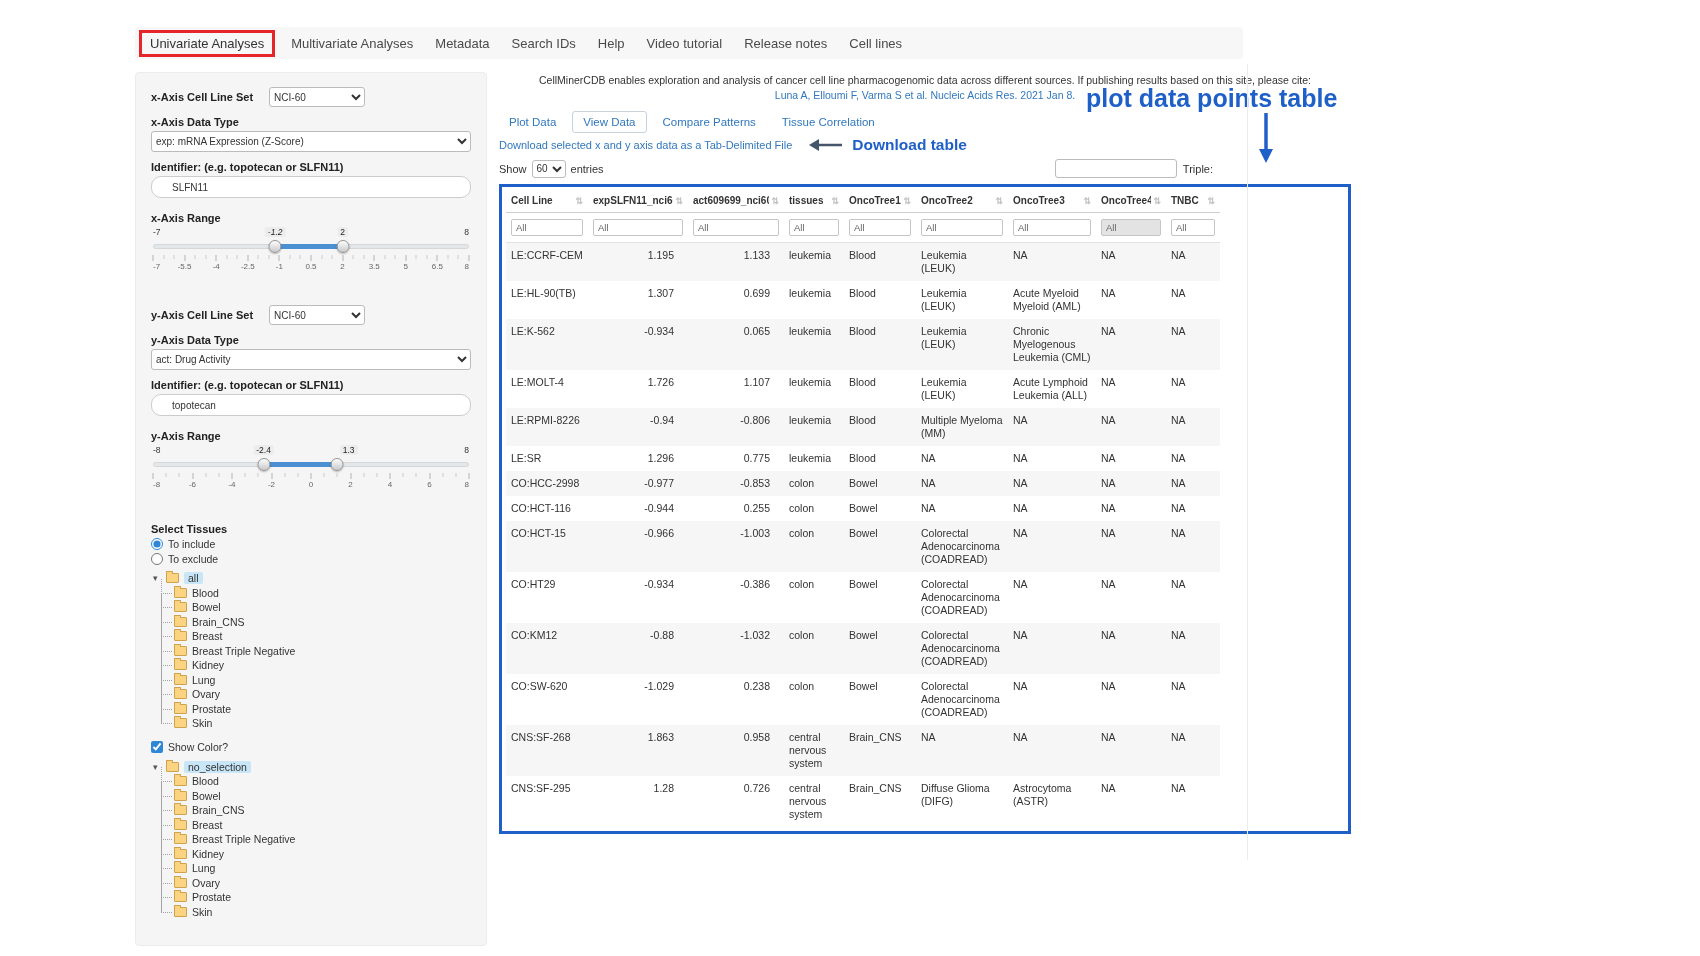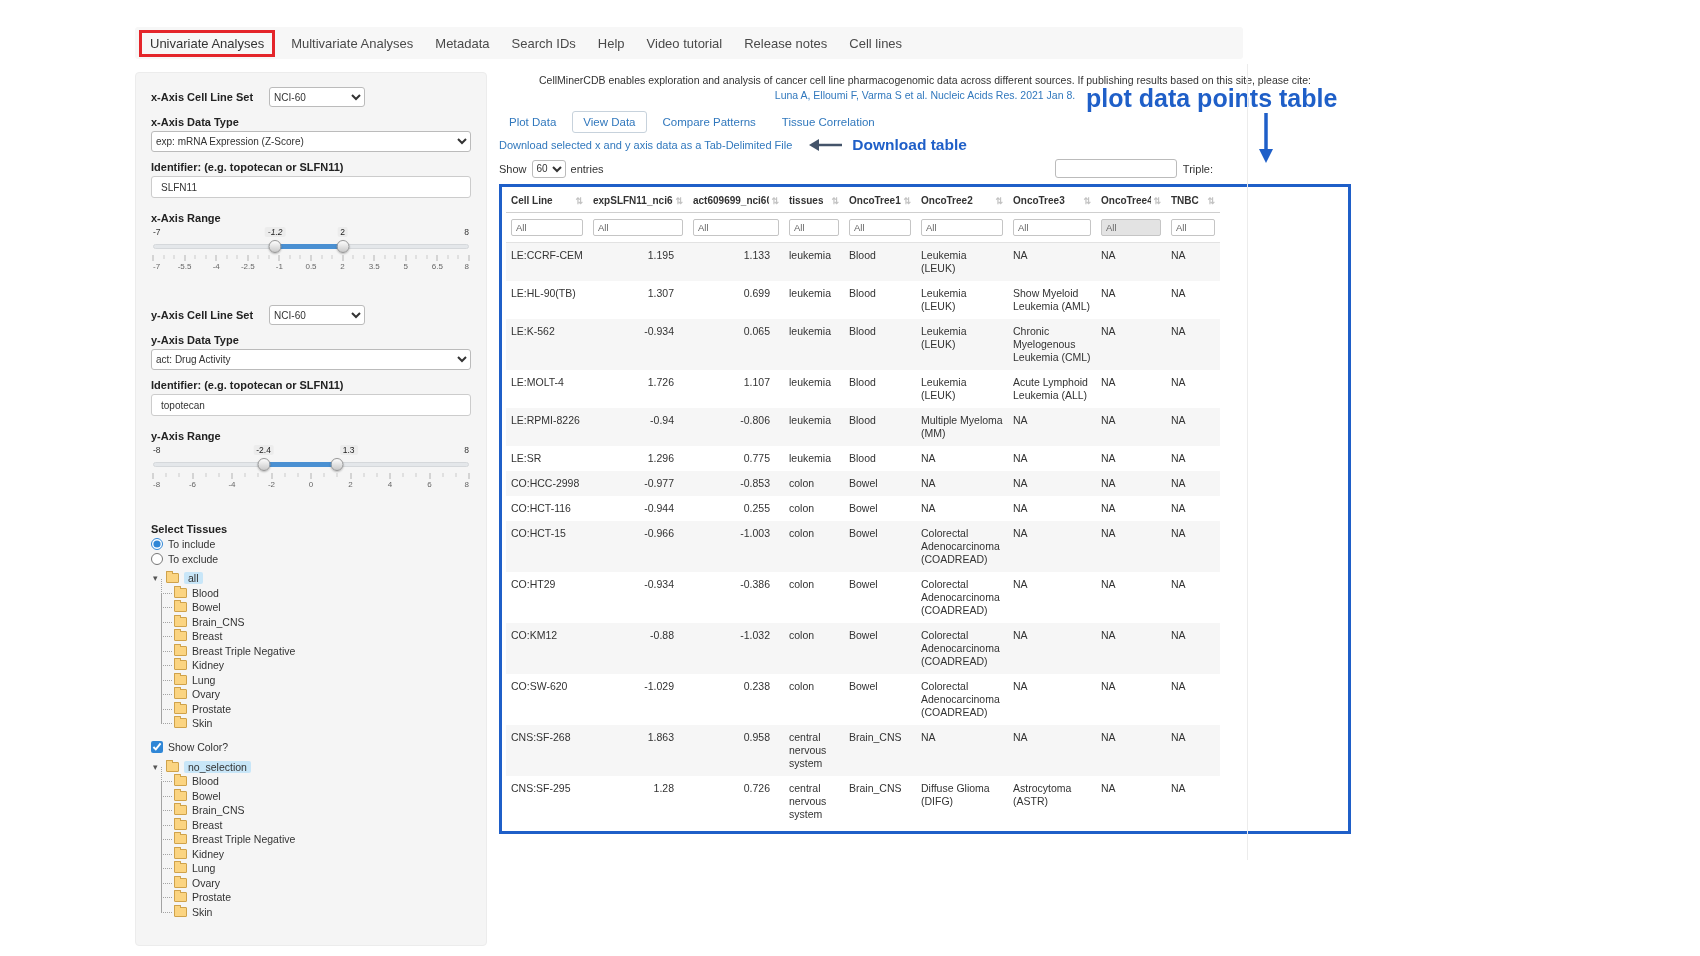--- a/index.html
+++ b/index.html
@@ -16,21 +16,21 @@
   .content{display:flex;margin-top:13px;align-items:flex-start}
 
   
   .sidebar{width:352px;background:#f5f5f5;border:1px solid #ececec;border-radius:4px;padding:10px 15px 16px;font-size:11px;flex-shrink:0}
   .sb-label{font-weight:bold;font-size:11px;margin:9px 0 3px;display:block;color:#222}
   .field-inline{display:flex;align-items:center;gap:16px;margin-top:4px}
   .field-inline .sb-label{margin:0}
   select{background:#fff;border:1px solid #bbb;border-radius:3px;color:#333}
   .small-select{width:96px;height:20px;font-size:10px}
   .full-select{width:100%;height:21px;font-size:10px}
-  .text-input{width:100%;height:22px;border:1px solid #ccc;border-radius:3px;font-size:10px;padding:0 9px;background:#fff;color:#333}
+  .text-input{width:100%;height:22px;border:1px solid #ccc;border-radius:10px;font-size:10px;padding:0 20px;background:#fff;color:#333}
   .range-label{margin-top:14px}
 
   
   .slider{position:relative;height:52px;margin:2px 2px 26px}
   .sl-top{position:relative;height:13px;font-size:8.5px;color:#333}
   .sl-min{position:absolute;left:0;top:0}
   .sl-max{position:absolute;right:0;top:0}
   .sl-from,.sl-to{position:absolute;top:0;transform:translateX(-50%);background:#ececec;padding:0 3px;border-radius:2px;color:#222}
   .sl-track{position:relative;height:13px}
   .sl-line{position:absolute;top:4px;left:0;right:0;height:5px;background:#e4e7ea;border:1px solid #d5d8db;border-radius:3px}
@@ -552,21 +552,21 @@
                   <td>NA</td>
                   <td>NA</td>
                 </tr>
                 <tr>
                   <td>LE:HL-90(TB)</td>
                   <td class="num">1.307</td>
                   <td class="num">0.699</td>
                   <td>leukemia</td>
                   <td>Blood</td>
                   <td>Leukemia (LEUK)</td>
-                  <td>Show Myeloid Leukemia (AML)</td>
+                  <td>Acute Myeloid Myeloid (AML)</td>
                   <td>NA</td>
                   <td>NA</td>
                 </tr>
                 <tr>
                   <td>LE:K-562</td>
                   <td class="num">-0.934</td>
                   <td class="num">0.065</td>
                   <td>leukemia</td>
                   <td>Blood</td>
                   <td>Leukemia (LEUK)</td>

